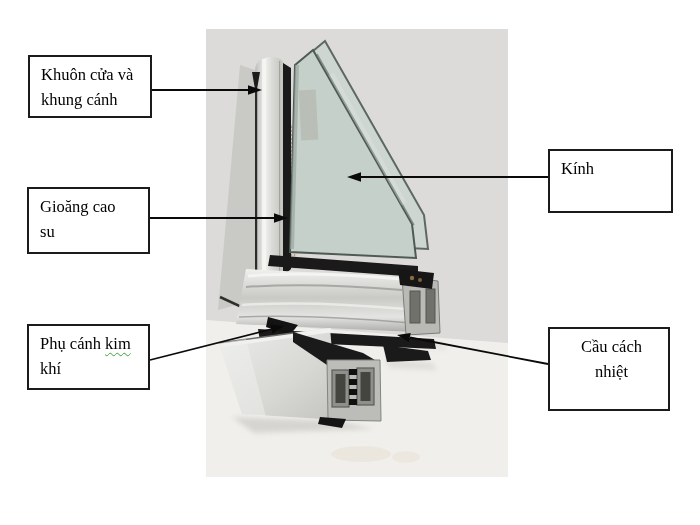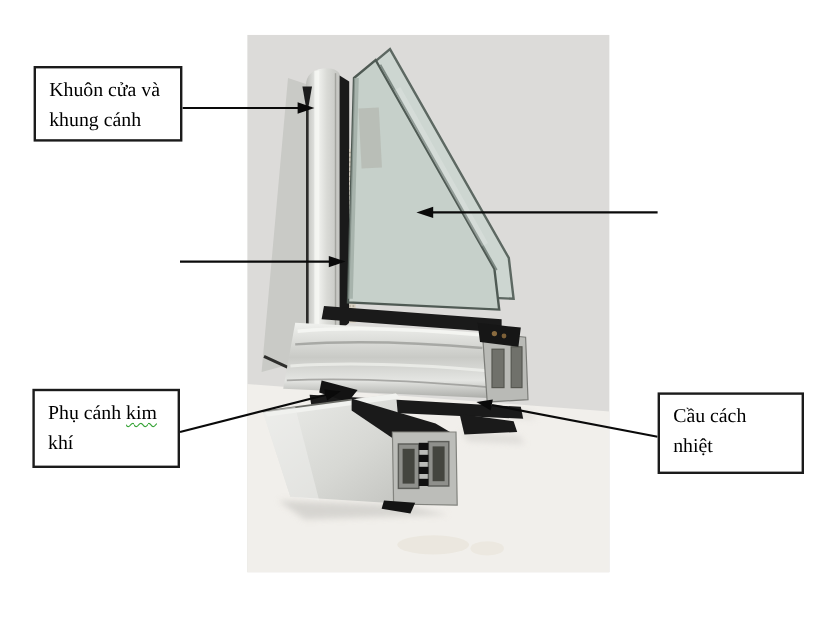--- a/index.html
+++ b/index.html
@@ -18,21 +18,21 @@
   .squiggle{
     text-decoration:underline wavy #3aa53a;
     text-decoration-thickness:1px;
     text-underline-offset:3px;
     text-align:center;
   }
   #box-frame{left:28px;top:55px;width:124px;height:63px;}
   #box-gasket{left:27px;top:187px;width:123px;height:67px;}
   #box-hardware{left:27px;top:324px;width:123px;height:66px;}
   #box-glass{left:548px;top:149px;width:125px;height:64px;}
-  #box-thermal{left:548px;top:327px;width:122px;height:68px;}
+  #box-thermal{left:548px;top:327px;width:122px;height:84px;text-align:center;}
   .arrow-line{stroke:#0a0a0a;stroke-width:1.8;}
   .arrow-head{fill:#0a0a0a;}
 </style>
 </head>
 <body>
 
 <div id="stage">
 
   <svg id="photo" viewBox="0 0 302 448" xmlns="http://www.w3.org/2000/svg">
     <defs>
@@ -159,21 +159,24 @@
     </g>
     <g>
       <line class="arrow-line" x1="548" y1="364" x2="410" y2="337.5"></line>
       <polygon class="arrow-head" points="397,335 410.7,332.9 408.9,342.1"></polygon>
     </g>
   </svg>
 
   <div class="label-box" id="box-frame"><span class="lbl">Khuôn cửa và
 khung cánh</span></div>
 
+  <div class="label-box" id="box-gasket"><span class="lbl">Gioăng cao
+su</span></div>
 
   <div class="label-box" id="box-hardware"><span class="lbl">Phụ cánh </span><span class="lbl squiggle">kim</span><span class="lbl">
 khí</span></div>
 
+  <div class="label-box" id="box-glass"><span class="lbl">Kính</span></div>
 
   <div class="label-box" id="box-thermal"><span class="lbl">Cầu cách
 nhiệt</span></div>
 
 </div>
 
 </body></html>

